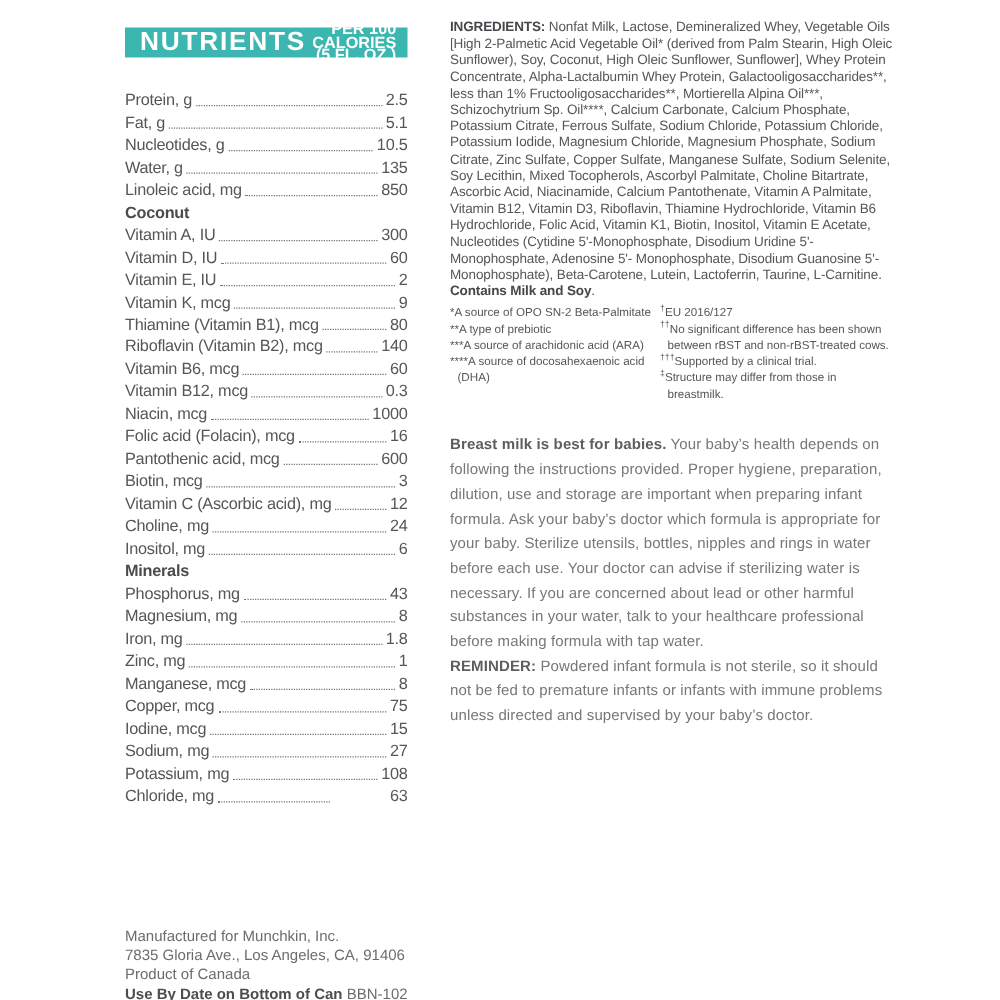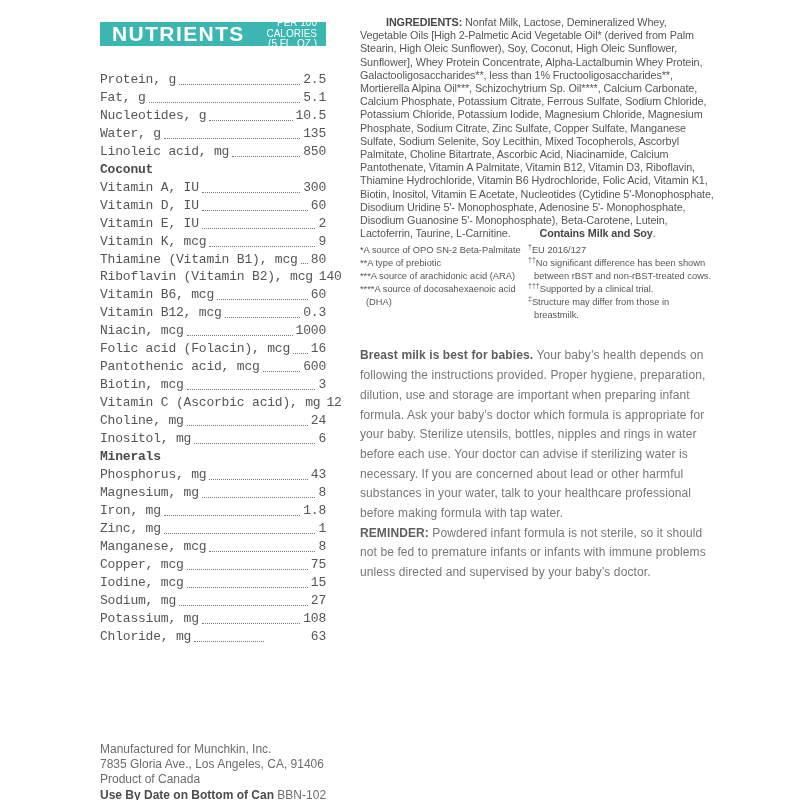--- a/index.html
+++ b/index.html
@@ -4,39 +4,39 @@
 <style>
   html,body{margin:0;padding:0;background:#fff;}
   .sheet{position:relative;width:800px;height:800px;background:#fff;overflow:hidden;
          font-family:"Liberation Sans", sans-serif;}
 
   
   .left-col{position:absolute;left:100px;top:22px;width:226px;}
   .nheader{display:flex;justify-content:space-between;align-items:center;
            height:24px;padding:0 9px 0 12px;box-sizing:border-box;}
   .ntitle{font-size:21px;font-weight:bold;letter-spacing:1.4px;color:#fff;}
-  .nsub{font-size:10px;font-weight:normal;text-align:right;line-height:10.5px;color:#fff;}
+  .nsub{font-size:13px;font-weight:bold;text-align:right;line-height:10.5px;color:#fff;}
   .nsub span{display:block;}
-  .ntable{margin-top:25px;color:#55565a;font-size:13px;letter-spacing:-0.2px;font-family:Liberation Mono, monospace;}
+  .ntable{margin-top:25px;color:#55565a;font-size:13px;letter-spacing:-0.2px;}
   .nrow{display:flex;}
   .nlabel,.nvalue{line-height:17.95px;white-space:nowrap;}
   .nleader{flex:1;align-self:flex-end;margin:0 3px 4px 3px;border-bottom:1.6px dotted #74757b;min-width:0;}
   .nrow.offset .nleader{margin-right:40px;}
   .nrow.offset .nvalue{min-width:22px;text-align:right;}
   .nsection{font-weight:bold;line-height:17.95px;color:#4a4b4f;}
 
   
   .mfr{position:absolute;left:100px;top:742px;font-size:12px;line-height:15.2px;color:#6b6c70;}
   .mfr b{color:#4c4d51;}
 
   
   .right-col{position:absolute;left:360px;top:16px;width:354px;}
   .ingredients{margin:0;font-size:10.8px;line-height:13.2px;letter-spacing:-0.1px;
                color:#55565a;text-align:left;}
-  .ingredients b{color:#46474b;margin-left:26px;}
+  .ingredients b{color:#46474b;}
 
   .footnotes{display:flex;margin-top:4px;font-size:9.3px;line-height:13px;color:#55565a;}
   .fn-left{width:168px;flex-shrink:0;}
   .fn-right{flex:1;}
   .fn-line{padding-left:6px;text-indent:-6px;}
   .fn-right sup{font-size:7px;line-height:0;}
 
   .advisory{margin-top:24px;font-size:12px;line-height:19.7px;color:#76777b;letter-spacing:0.1px;}
   .advisory p{margin:0;}
   .advisory b{color:#5d5e62;}

